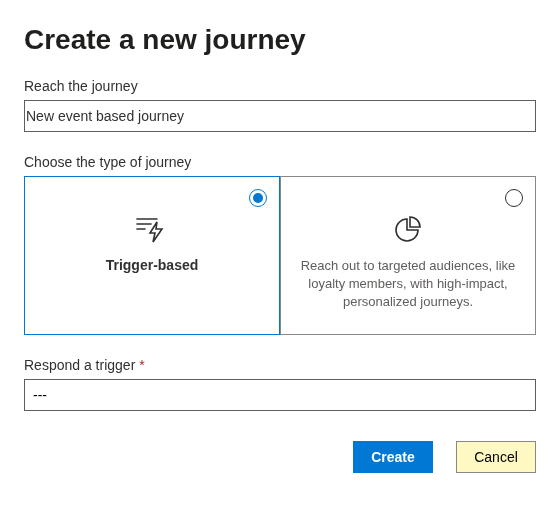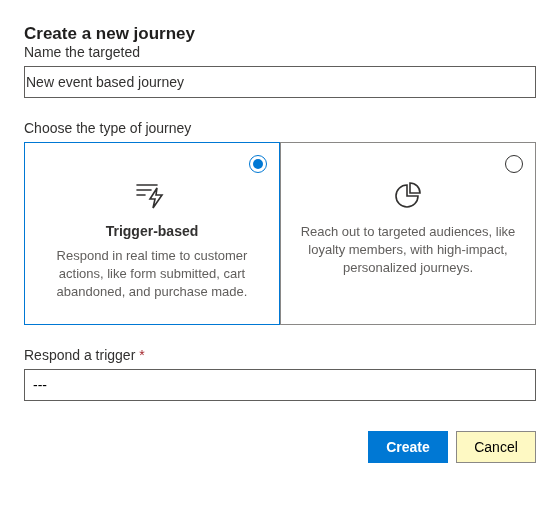--- a/index.html
+++ b/index.html
@@ -5,22 +5,23 @@
     * { box-sizing: border-box; margin: 0; padding: 0; }
     body {
       font-family: "Segoe UI", -apple-system, sans-serif;
       font-size: 14px;
       color: #323130;
       background: #fff;
       width: 560px;
       padding: 24px 24px 20px 24px;
     }
     h1 {
-      font-size: 17px;
+      font-size: 28px;
       font-weight: 600;
+      margin-bottom: 22px;
       color: #201f1e;
     }
     .field { margin-bottom: 22px; }
     .field-label {
       font-size: 14px;
       margin-bottom: 6px;
       color: #323130;
     }
     .req { color: #a4262c; }
     .text-input {
@@ -91,21 +92,21 @@
       padding: 0 28px 0 8px;
       font-family: inherit;
       font-size: 14px;
       background: #fff;
       text-align: left;
       cursor: pointer;
     }
     .actions {
       display: flex;
       justify-content: flex-end;
-      gap: 8px;
+      gap: 23px;
       margin-top: 30px;
     }
     .btn {
       min-width: 80px;
       height: 32px;
       padding: 0 16px;
       font-family: inherit;
       font-size: 14px;
       border: 1px solid #8a8886;
       background: #fef9c3;
@@ -117,42 +118,41 @@
       color: #fff;
       font-weight: 600;
     }
   </style>
 </head>
 <body>
 
 <h1>Create a new journey</h1>
 
 <div class="field">
-  <div class="field-label">Name the targeted</div>
+  <div class="field-label">Reach the journey</div>
   <input type="text" class="text-input" value="New event based journey" style="">
 </div>
 
 <div class="field">
   <div class="field-label">Choose the type of journey</div>
   <div class="cards">
 
     <div class="card selected">
       <div class="radio">
           <div class="radio-dot"></div>
         </div>
       <div class="card-icon">
         <svg width="34" height="28" viewBox="0 0 34 28" fill="none" stroke="#323130" stroke-width="1.6" stroke-linecap="round">
           <line x1="2" y1="4" x2="22" y2="4"></line>
           <line x1="2" y1="9" x2="16" y2="9"></line>
           <line x1="2" y1="14" x2="10" y2="14"></line>
           <polygon points="22,7 15,18 20,18 18,27 27,14 21,14" fill="none"></polygon>
         </svg>
       </div>
       <div class="card-title">Trigger-based</div>
-      <div class="card-desc">Respond in real time to customer actions, like form submitted, cart abandoned, and purchase made.</div>
     </div>
 
     <div class="card">
       <div class="radio"></div>
       <div class="card-icon">
         <svg width="30" height="30" viewBox="0 0 30 30" fill="none" stroke="#323130" stroke-width="1.6">
           <path d="M 14 16 L 14 5 A 11 11 0 1 0 25 16 Z"></path>
           <path d="M 17 13 L 17 3 A 10 10 0 0 1 27 13 Z"></path>
         </svg>
       </div>

